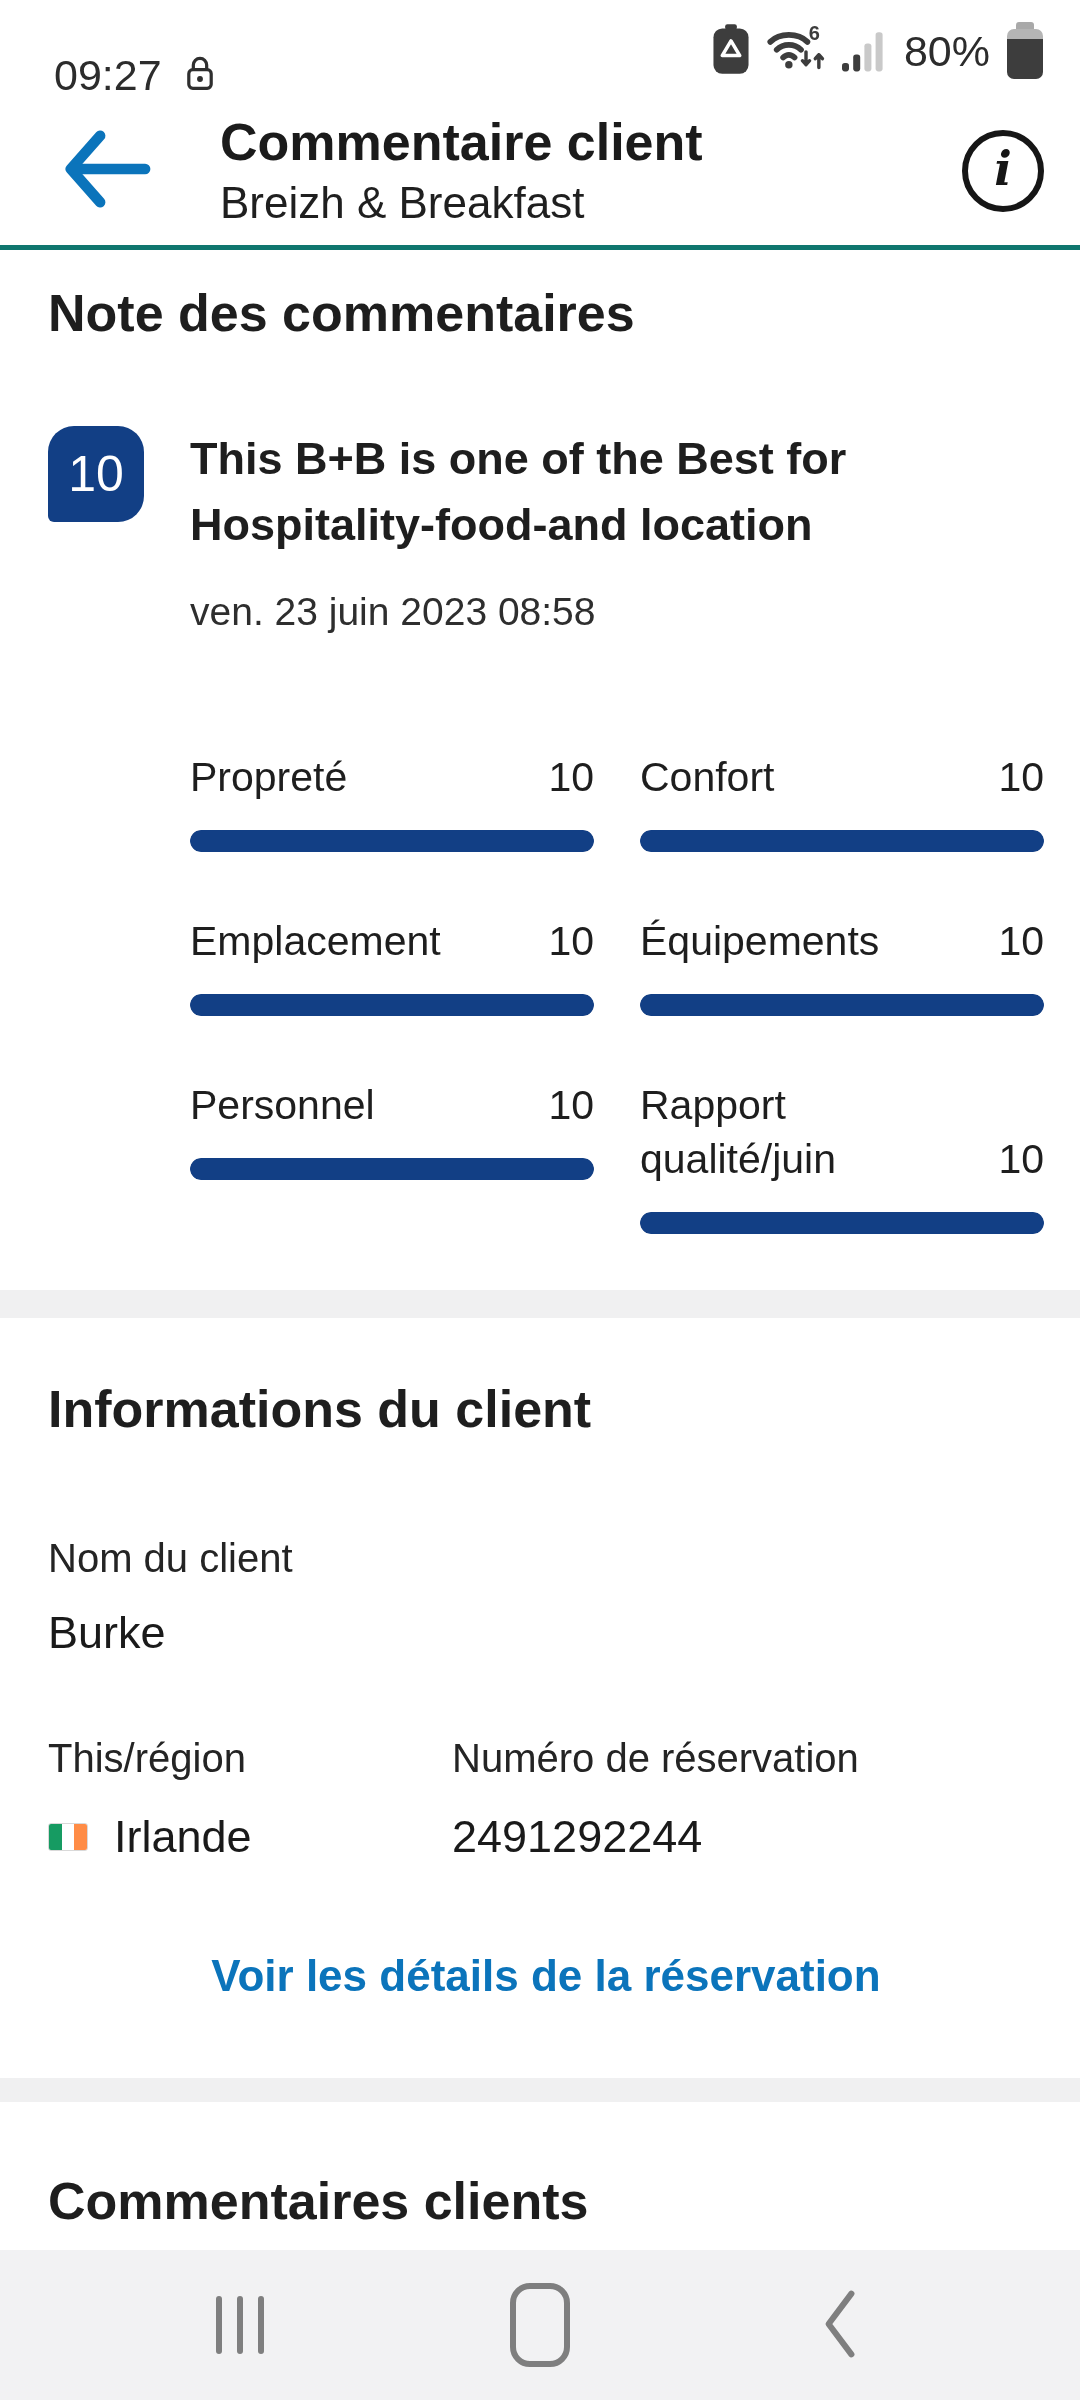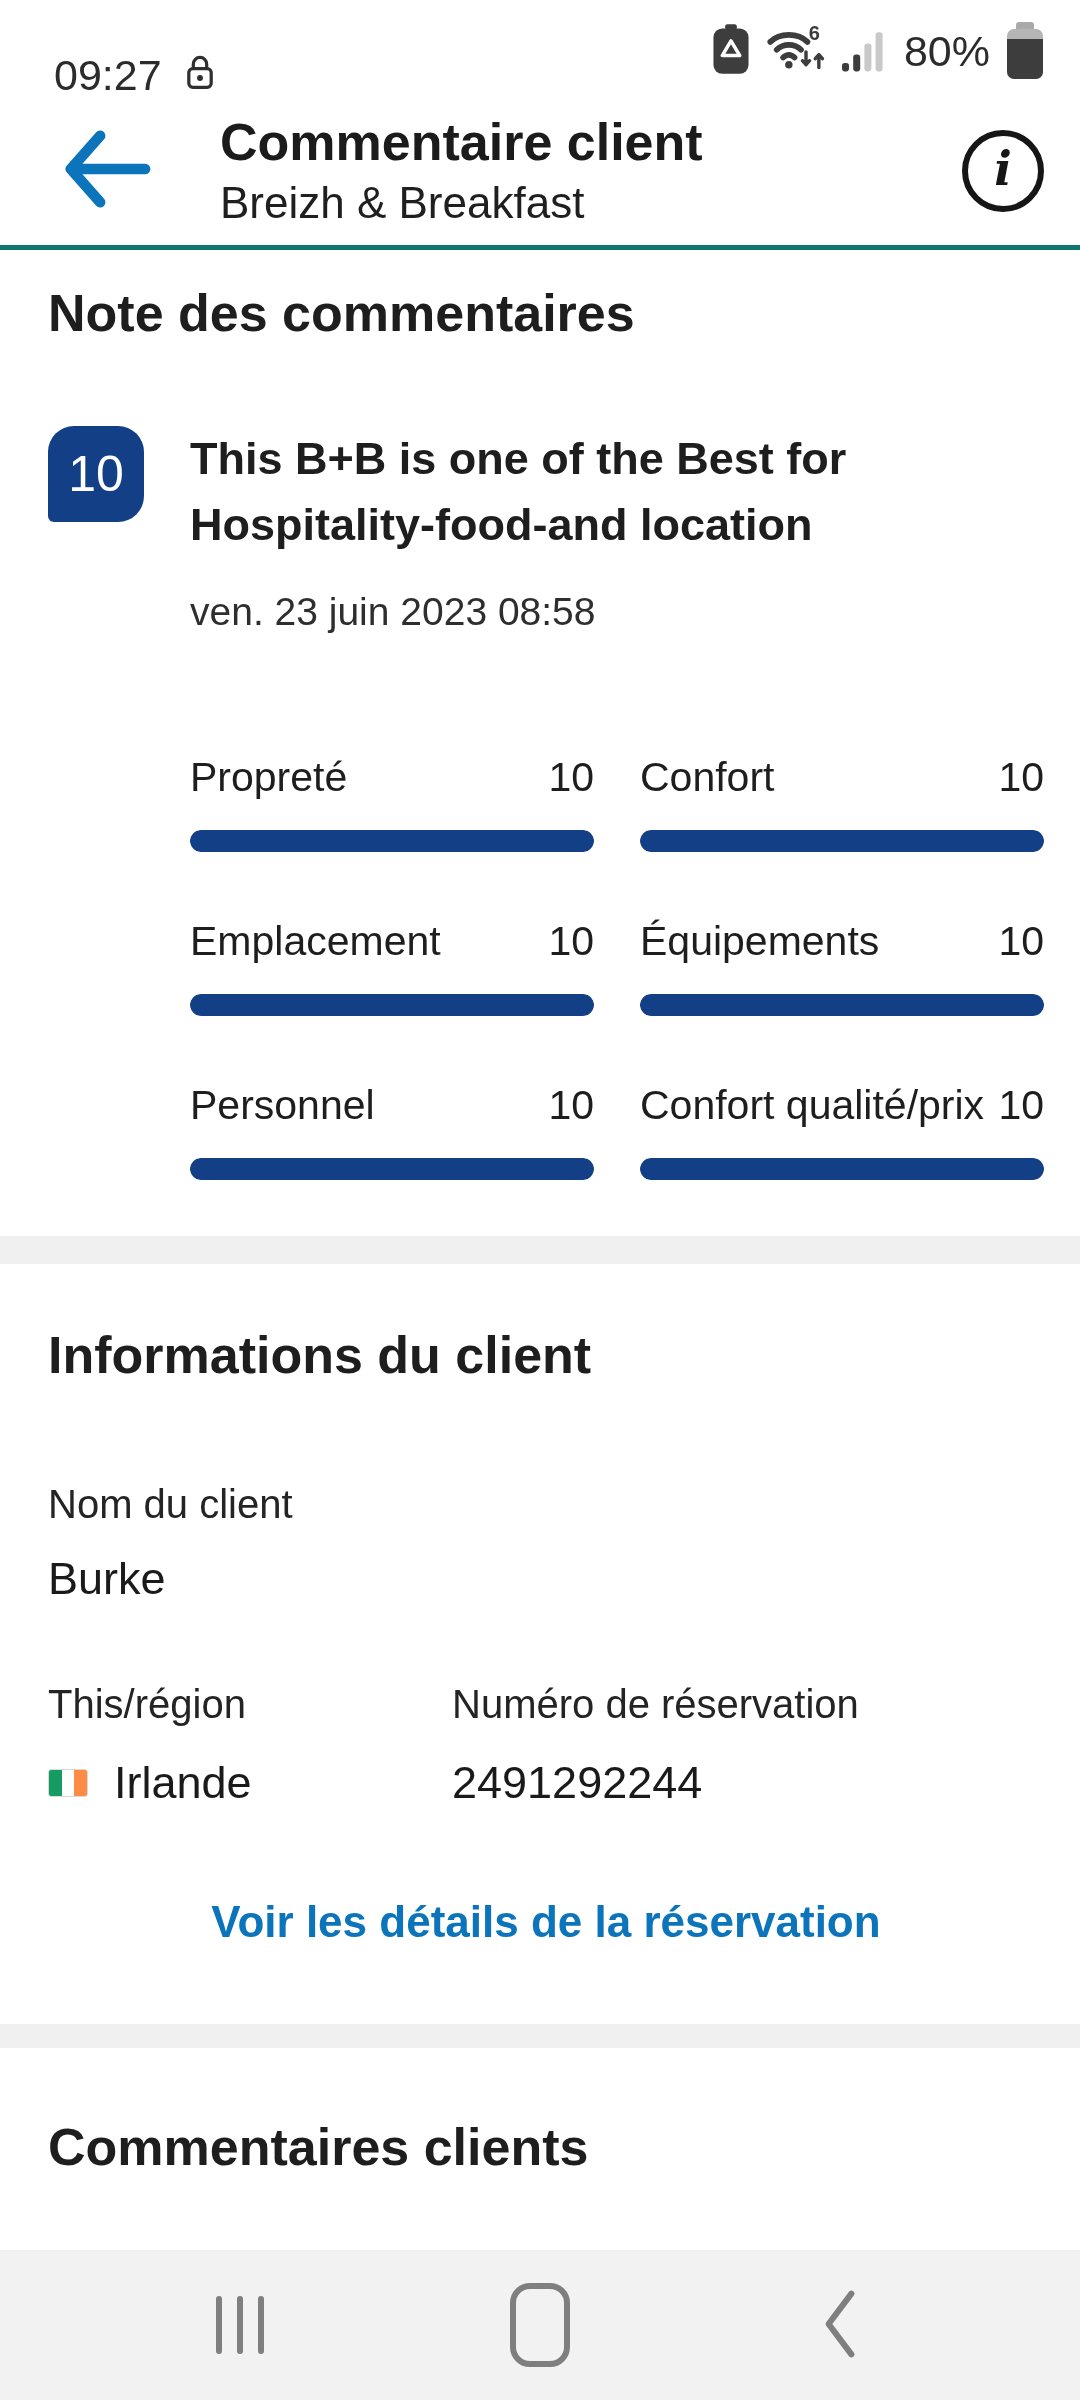--- a/index.html
+++ b/index.html
@@ -7,21 +7,21 @@
     --link:#0b74bb;
   }
   html,body{margin:0;padding:0;background:#ffffff;}
   .screen{
     position:relative;width:1080px;height:2400px;background:#fff;
     font-family:"Liberation Sans",sans-serif;color:#1f1f1f;overflow:hidden;
   }
   
   .status-bar{height:96px;display:flex;align-items:center;justify-content:space-between;
     padding:6px 36px 0 54px;box-sizing:border-box;}
-  .sb-left{display:flex;align-items:flex-start;gap:22px;margin-top:48px;}
+  .sb-left{display:flex;align-items:center;gap:22px;margin-top:48px;}
   .sb-time{font-size:43px;color:#2c2c2c;}
   .sb-right{display:flex;align-items:center;gap:16px;}
   .sb-percent{font-size:43px;color:#2c2c2c;margin-left:4px;}
   .batt-right{width:38px;height:58px;display:flex;flex-direction:column;align-items:center;}
   .batt-cap{width:18px;height:7px;background:#a9a9a9;border-radius:3px 3px 0 0;}
   .batt-body{width:36px;height:50px;border-radius:7px;overflow:hidden;display:flex;flex-direction:column;}
   .batt-top{height:20%;background:#b5b5b5;}
   .batt-fill{flex:1;background:#3d3d3d;}
   
   .header{height:154px;display:flex;align-items:center;border-bottom:5px solid #0f766e;box-sizing:border-box;}
@@ -208,21 +208,21 @@
               <span class="rating-label">Personnel</span>
               <span class="rating-value">10</span>
             </div>
             <div class="rating-track">
               <div class="rating-fill" style="width: 100%;"></div>
             </div>
           </div>
 
           <div class="rating-item">
             <div class="rating-head">
-              <span class="rating-label">Confort qualité/prix</span>
+              <span class="rating-label">Rapport qualité/juin</span>
               <span class="rating-value">10</span>
             </div>
             <div class="rating-track">
               <div class="rating-fill" style="width: 100%;"></div>
             </div>
           </div>
 
         </div>
       </div>
     </div>

